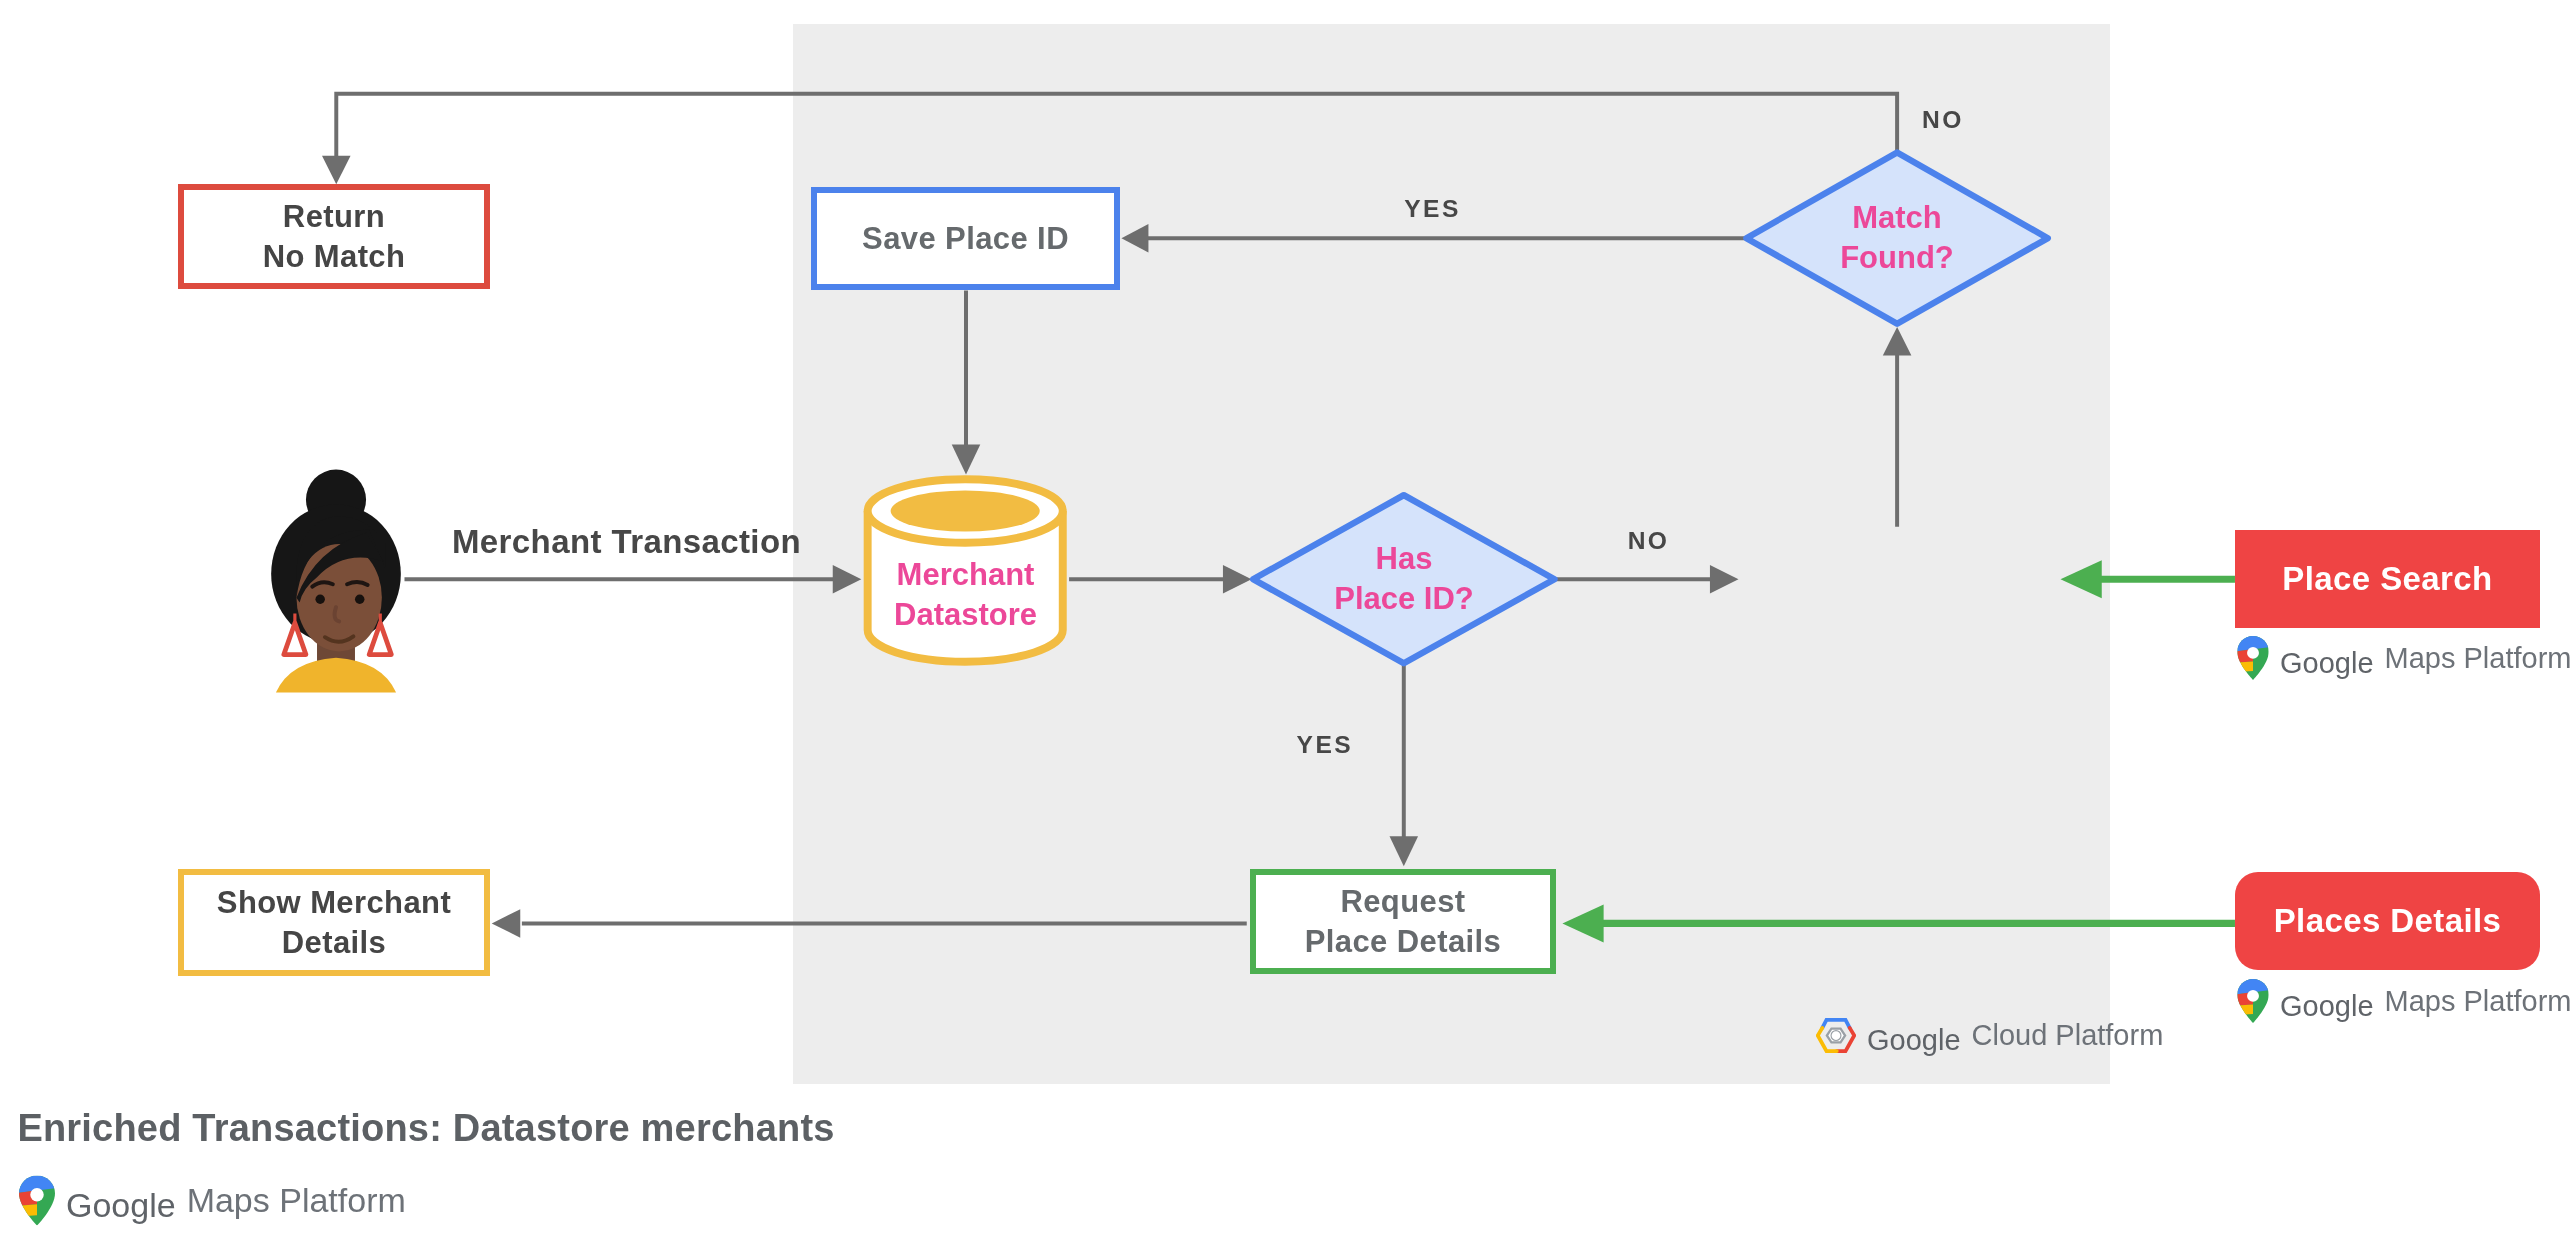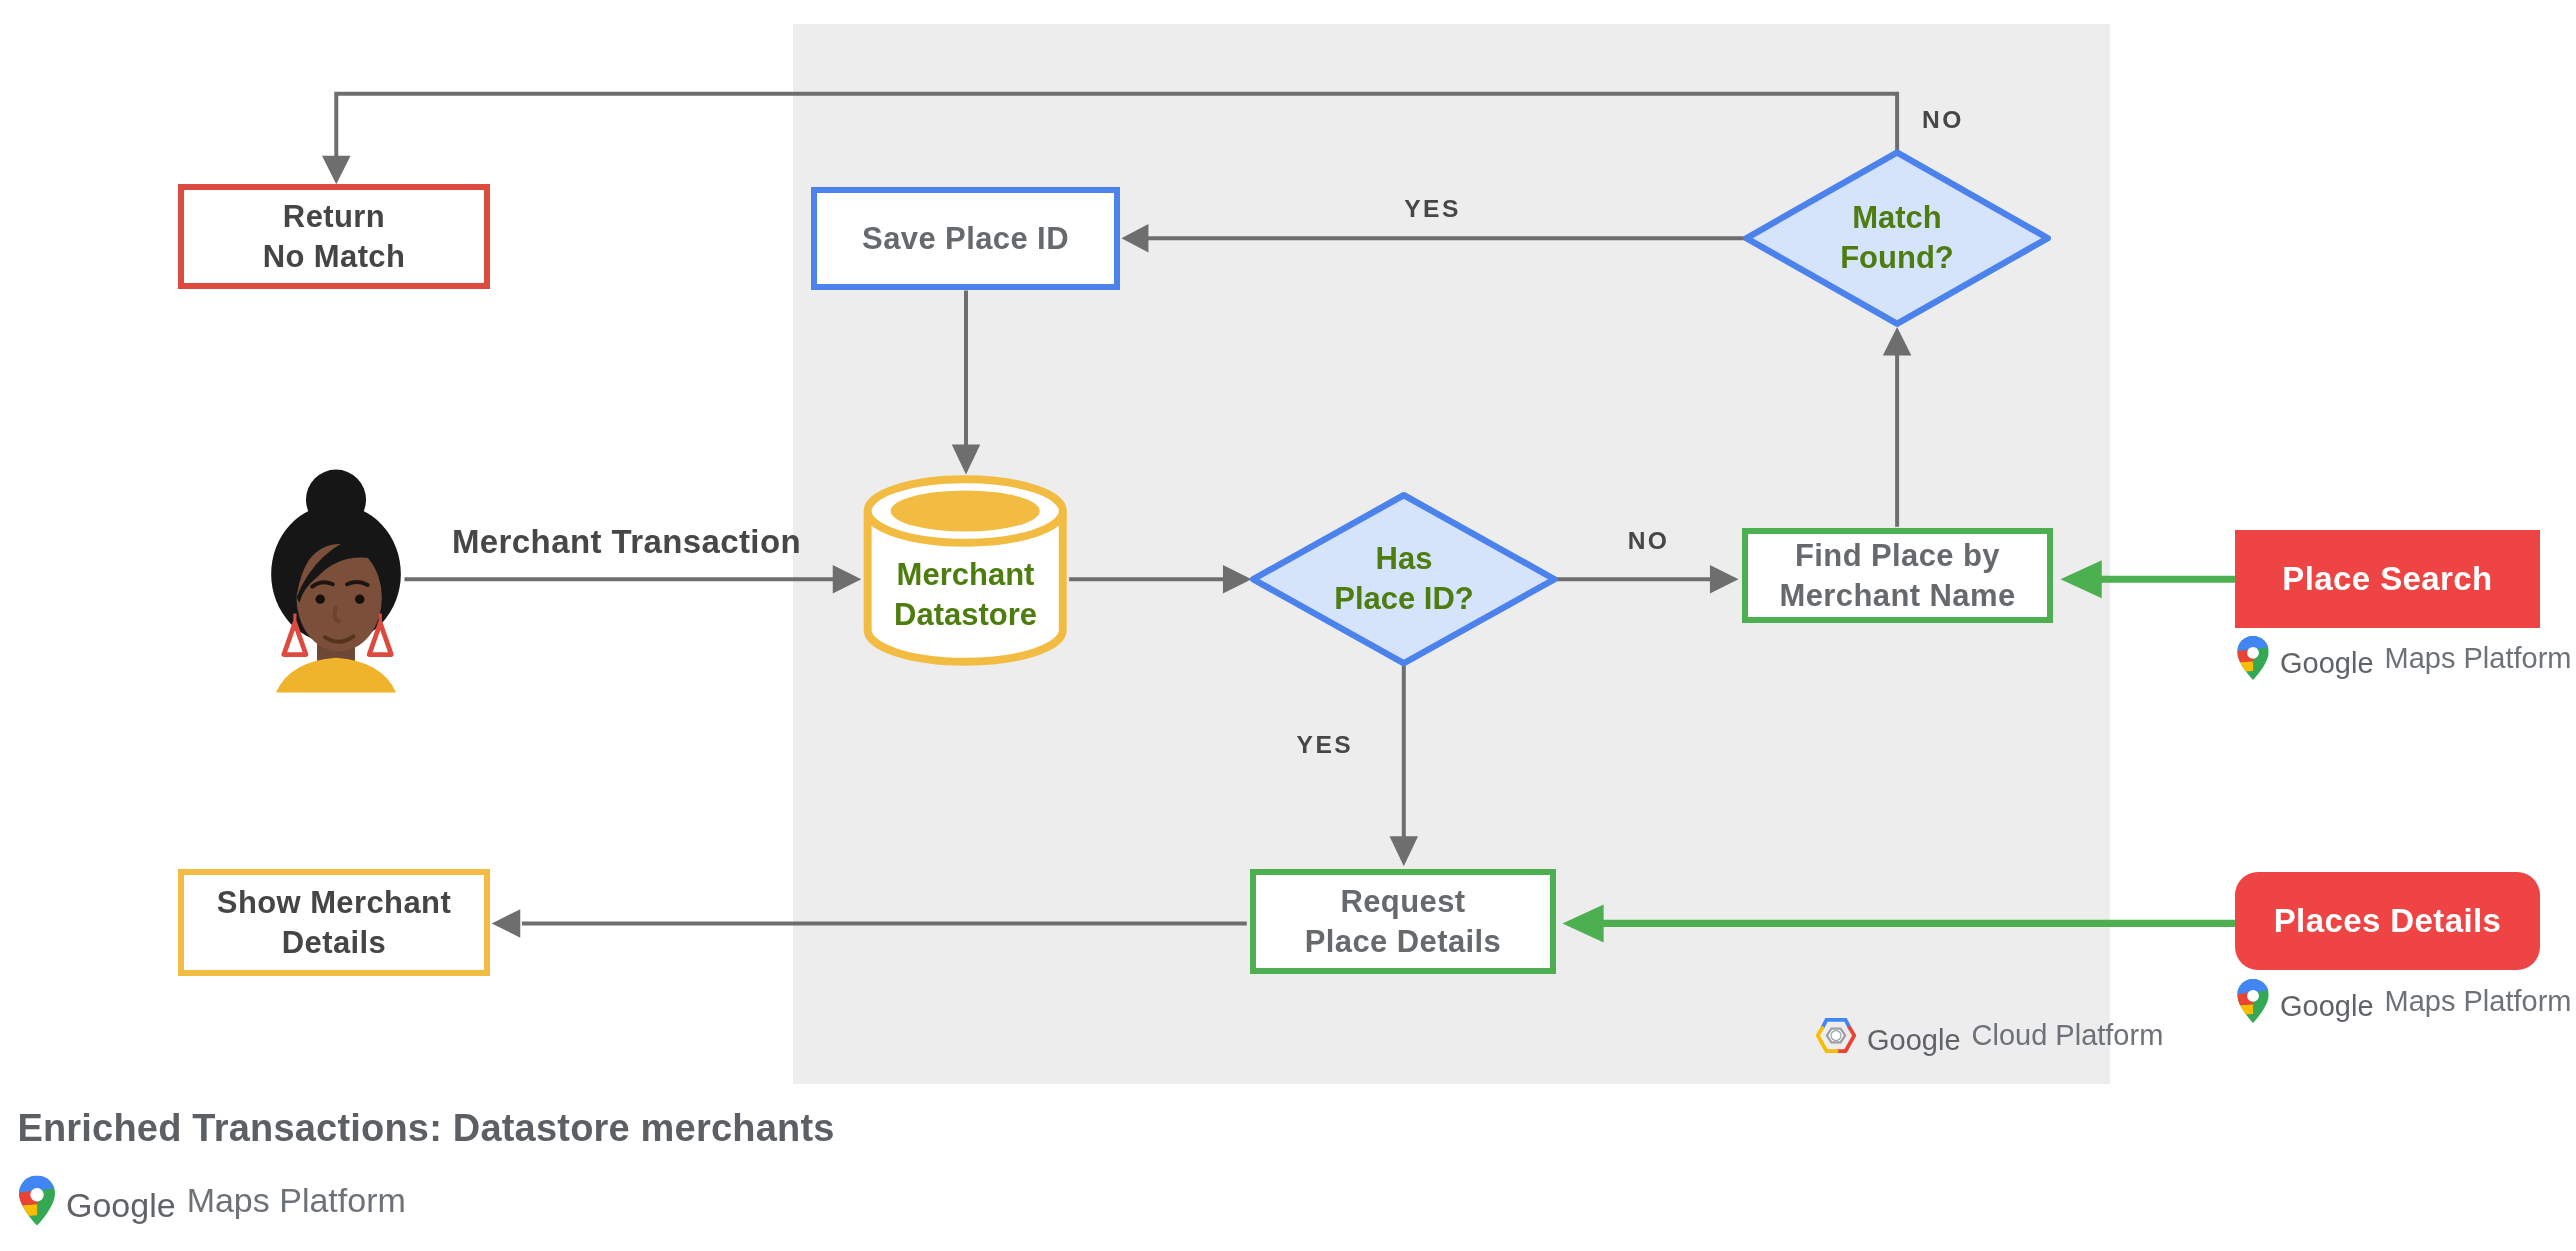--- a/index.html
+++ b/index.html
@@ -17,21 +17,21 @@
   .green-border{border:6.3px solid #4caf50;}
 
   .api-box{position:absolute; background:#ef4444; display:flex; align-items:center; justify-content:center;}
   .api-box .ln{color:#ffffff; font-weight:700; font-size:33px; letter-spacing:0.4px;}
 
   .free-label{position:absolute; font-weight:700; color:#474747;}
   .yesno{font-size:24.6px; letter-spacing:2.4px;}
   .flow-label{font-size:33px; letter-spacing:0.4px;}
 
   .shape-text{position:absolute; display:flex; flex-direction:column; align-items:center; justify-content:center; text-align:center; pointer-events:none;}
-  .shape-text .ln{display:block; font-weight:700; font-size:31px; line-height:40px; color:#4d7c0f;}
+  .shape-text .ln{display:block; font-weight:700; font-size:31px; line-height:40px; color:#ec4899;}
 
   .logo-row{position:absolute; display:flex; align-items:center; gap:11px;}
   .logo-row .brand{font-weight:400; color:#5f6368;margin-top:10px;}
   .logo-row .suffix{font-weight:400; color:#6d7278;}
   .logo-sm .brand,.logo-sm .suffix{font-size:29px;}
   .logo-lg .brand,.logo-lg .suffix{font-size:34px;}
 
   .title{position:absolute; left:17.4px; top:1107px; font-size:38px; font-weight:700; color:#5c6064; letter-spacing:0.2px;}
   .avatar{position:absolute; left:268px; top:466px; width:136px; height:227px;}
 </style>
@@ -119,24 +119,20 @@
 
   <div class="node dark red-border" style="left:178px; top:184px; width:312px; height:105px;">
     <span class="ln">Return</span>
     <span class="ln">No Match</span>
   </div>
 
   <div class="node blue-border" style="left:811px; top:187px; width:309px; height:103px;">
     <span class="ln">Save Place ID</span>
   </div>
 
-  <div class="node green-border" style="left:1742px; top:528px; width:311px; height:95px;">
-    <span class="ln">Find Place by</span>
-    <span class="ln">Merchant Name</span>
-  </div>
 
   <div class="node green-border" style="left:1250px; top:869px; width:306px; height:105px;">
     <span class="ln">Request</span>
     <span class="ln">Place Details</span>
   </div>
 
   <div class="node dark yellow-border" style="left:178px; top:869px; width:312px; height:107px;">
     <span class="ln">Show Merchant</span>
     <span class="ln">Details</span>
   </div>

